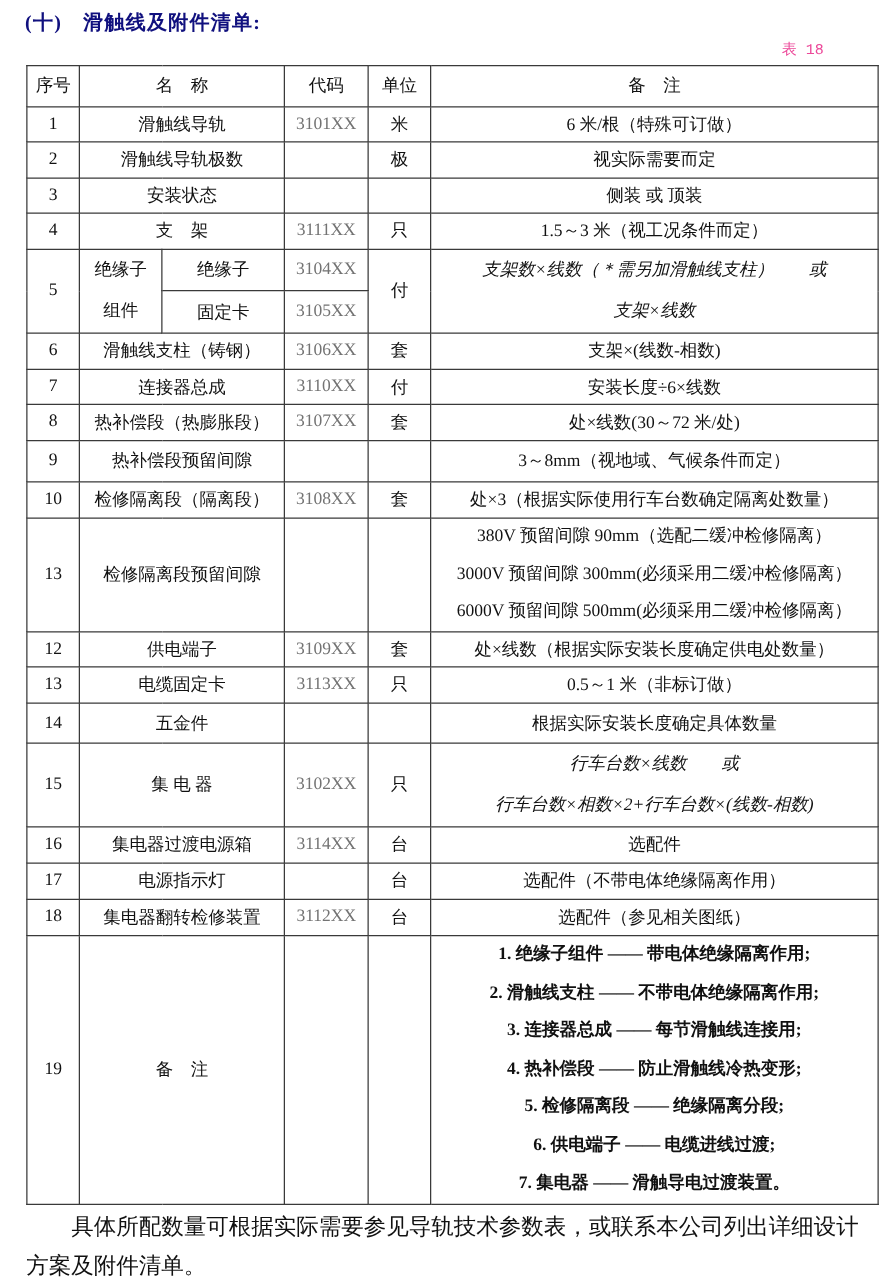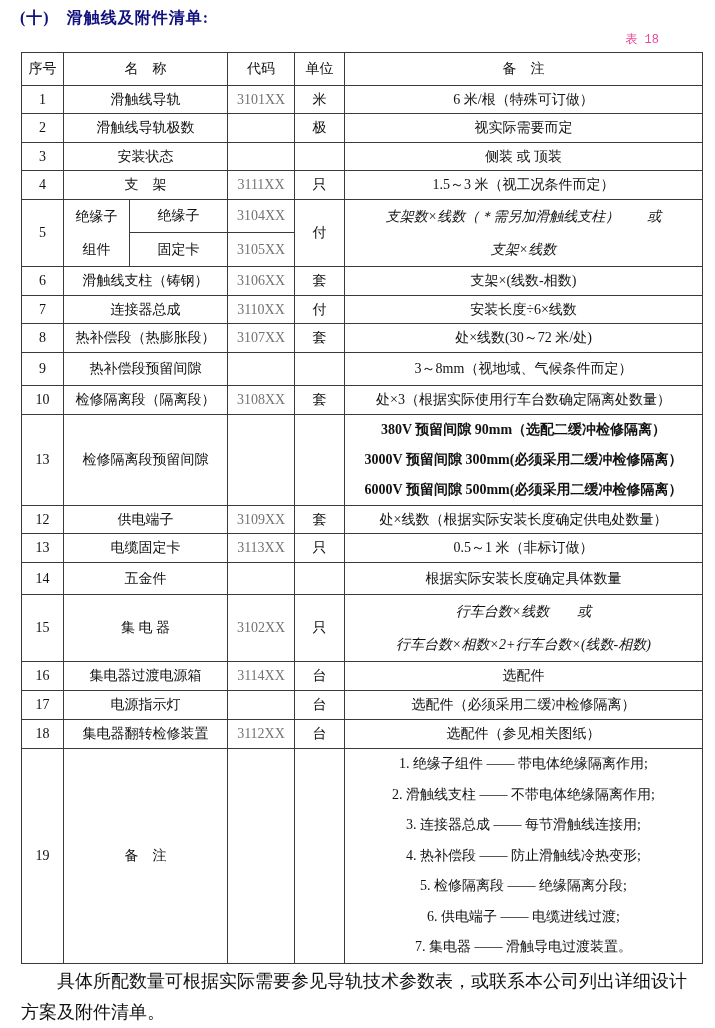--- a/index.html
+++ b/index.html
@@ -5,23 +5,23 @@
   html,body{margin:0;padding:0;background:#ffffff;}
   body{width:715px;height:1028px;font-family:"Liberation Serif","DejaVu Serif",serif;color:#111;}
   .page{position:relative;width:715px;height:1028px;background:#fff;overflow:hidden;}
   .title{position:absolute;left:20px;top:8px;font-size:16px;font-weight:bold;color:#10107e;letter-spacing:1px;}
   .table-label{position:absolute;top:31px;right:56px;font-size:12px;color:#ec4899;font-family:Liberation Mono, monospace;}
   table.main{position:absolute;left:21px;top:52px;width:681px;border-collapse:collapse;table-layout:fixed;padding-left:16px;}
   table.main td{border:1px solid #3a3a3a;text-align:center;vertical-align:middle;font-size:14px;padding:0;overflow:hidden;}
   td.code{color:#737373;}
   .h33{height:33px;}.h34{height:34px;}.h28{height:28px;}.h29{height:29px;}
   .h32{height:32px;}.h67{height:67px;}.h91{height:91px;}.h214{height:214px;}
-  .rl{line-height:30px;font-weight:bold;}            
+  .rl{line-height:30px;}            
   .rl33{line-height:33px;font-style:italic;}          
-  td.notes{text-align:left;padding-left:16px;}
+  td.notes{text-align:left;padding-left:16px;font-weight:bold;}
   td.notes div{line-height:30.5px;}
   .grp div{line-height:33px;}
   .footer{position:absolute;left:21px;top:966px;width:678px;font-size:18px;line-height:31px;color:#111;}
   .footer .ind{text-indent:2em;}
 </style>
 </head>
 <body>
 
 <div class="page">
   <div class="title">(十)　滑触线及附件清单:</div>
@@ -189,21 +189,21 @@
         <td class="code">3114XX</td>
         <td>台</td>
         <td>选配件</td>
       </tr>
 
       <tr class="h29">
         <td>17</td>
         <td colspan="2">电源指示灯</td>
         <td></td>
         <td>台</td>
-        <td>选配件（必须采用二缓冲检修隔离）</td>
+        <td>选配件（不带电体绝缘隔离作用）</td>
       </tr>
 
       <tr class="h29">
         <td>18</td>
         <td colspan="2">集电器翻转检修装置</td>
         <td class="code">3112XX</td>
         <td>台</td>
         <td>选配件（参见相关图纸）</td>
       </tr>
 

